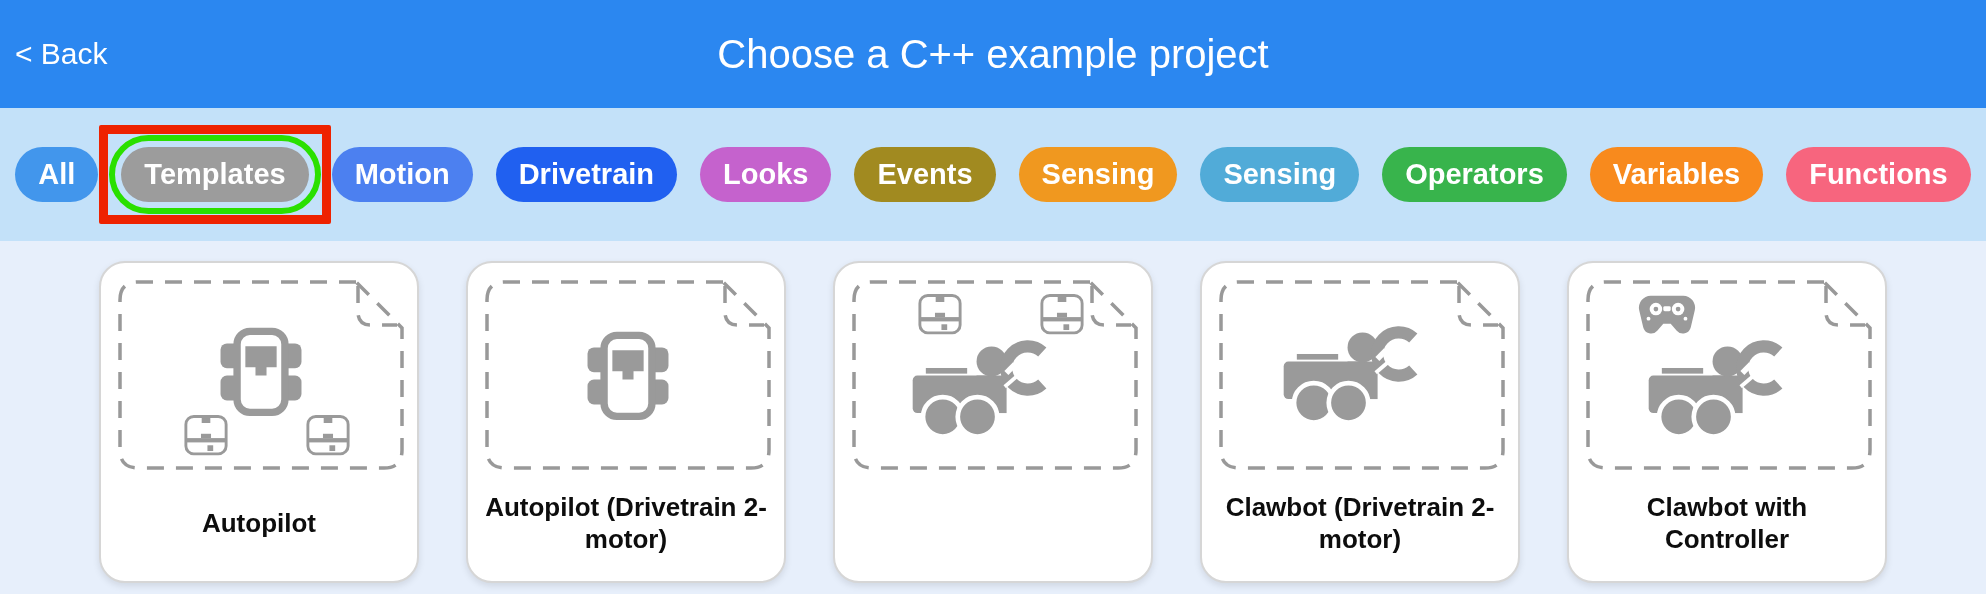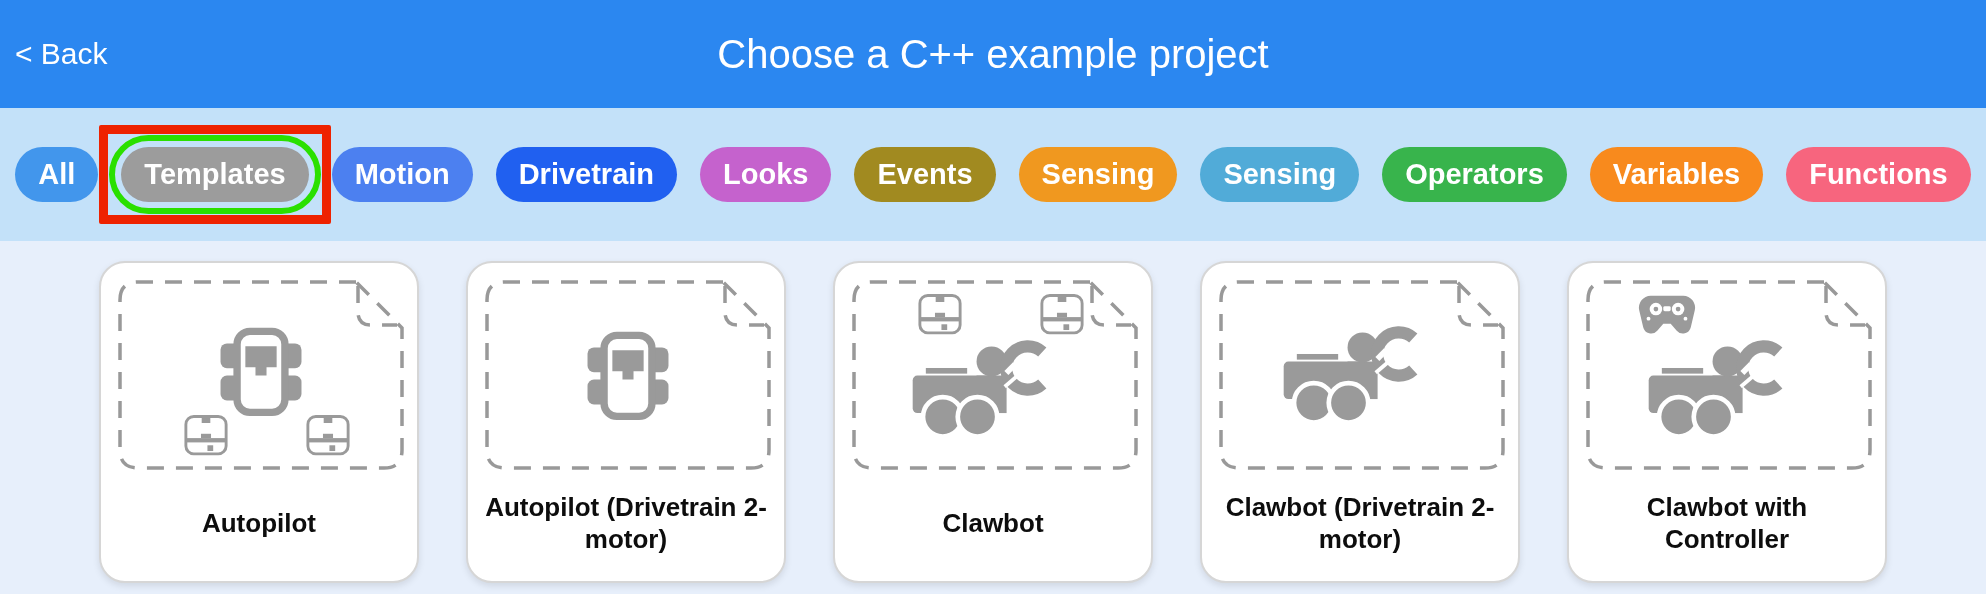--- a/index.html
+++ b/index.html
@@ -203,21 +203,20 @@
     <circle cx="92" cy="26" r="16" fill="#9a9a9a"></circle>
     <path d="M 146,16 A 23,23 0 1 0 146,50" fill="none" stroke="#9a9a9a" stroke-width="13"></path>
     <rect x="106" y="31" width="13" height="6" fill="#ffffff" transform="rotate(-45 112 34)"></rect>
     <line x1="106" y1="53" x2="120" y2="41" stroke="#ffffff" stroke-width="4"></line>
     <circle cx="40" cy="85" r="21" fill="#9a9a9a" stroke="#ffffff" stroke-width="5"></circle>
     <circle cx="77" cy="85" r="21" fill="#9a9a9a" stroke="#ffffff" stroke-width="5"></circle>
   </svg>
 </div>
           </div>
     </div>
-    <div class="card-title">Clawbot</div>
   </div>
       <div class="card">
     <div class="preview">
       <svg class="dashed-outline" width="296" height="200" viewBox="0 0 296 200">
         <path d="M 243,7 H 25 Q 7,7 7,25 V 175 Q 7,193 25,193 H 271 Q 289,193 289,175 V 53 L 243,7" fill="none" stroke="#999999" stroke-width="3.5" stroke-dasharray="17 12"></path>
         <path d="M 245,11 V 37 Q 245,50 258,50 H 284" fill="none" stroke="#999999" stroke-width="3.5" stroke-dasharray="17 12"></path>
       </svg>
       <div class="icon-slot">
             <div class="abs" style="left:62px; top:48px;">
   <svg width="160" height="108" viewBox="0 0 170 115">

